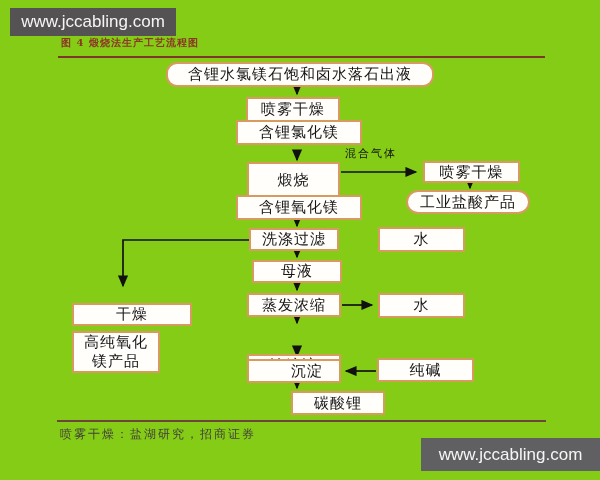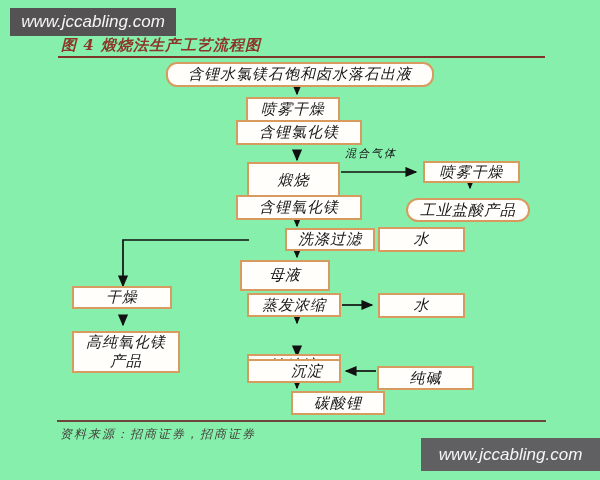--- a/index.html
+++ b/index.html
@@ -1,22 +1,22 @@
 <!DOCTYPE html>
 <html><head>
 <meta charset="utf-8">
 <style>
   html,body{margin:0;padding:0;background:#ffffff;}
-  .page{position:relative;width:600px;height:480px;background:#86efac;overflow:hidden;
-        font-family:"DejaVu Serif","Liberation Serif",serif;font-style:italic;}
+  .page{position:relative;width:600px;height:480px;background:#84cc16;overflow:hidden;
+        font-family:"DejaVu Serif","Liberation Serif",serif;}
   .wm{position:absolute;display:flex;align-items:center;justify-content:center;
       color:#f5f5f5;font-family:"Liberation Sans","DejaVu Sans",sans-serif;font-size:17px;}
   .wm-top{left:10px;top:8px;width:166px;height:28px;background:#555254;}
   .wm-bottom{left:421px;top:438px;width:179px;height:33px;background:#606062;}
-  .fig-title{position:absolute;left:61px;top:36px;font-size:15px;font-weight:bold;
+  .fig-title{position:absolute;left:61px;top:36px;font-size:10px;font-weight:bold;
              color:#8c3528;letter-spacing:1px;}
   .rule{position:absolute;height:2px;}
   .rule-top{left:58px;top:56px;width:487px;background:#7e352a;}
   .rule-bottom{left:57px;top:420px;width:489px;background:#6e453c;}
   .node{position:absolute;box-sizing:border-box;border:2px solid #d79b5f;background:#fffefb;
         color:#141414;display:flex;align-items:center;justify-content:center;text-align:center;
         font-size:15px;letter-spacing:1px;line-height:1.25;z-index:2;}
   .edge-label{position:absolute;left:345px;top:146px;font-size:11px;color:#141414;
               letter-spacing:2px;z-index:2;}
   .source{position:absolute;left:60px;top:426px;font-size:12px;color:#44403b;letter-spacing:2px;}
@@ -55,32 +55,32 @@
     <path d="M249 240 L123 240 L123 286" stroke="#111" stroke-width="1.7" fill="none" marker-end="url(#ah)"></path>
     <path d="M123 317 V325" stroke="#111" stroke-width="1.7" fill="none" marker-end="url(#ah)"></path>
   </svg>
 
   <div class="node" style="left:166px;top:62px;width:268px;height:25px;border-radius:11px;">含锂水氯镁石饱和卤水落石出液</div>
   <div class="node" style="left:246px;top:97px;width:94px;height:25px;">喷雾干燥</div>
   <div class="node" style="left:236px;top:120px;width:126px;height:25px;">含锂氯化镁</div>
   <div class="node" style="left:247px;top:162px;width:93px;height:36px;">煅烧</div>
   <div class="edge-label">混合气体</div>
   <div class="node" style="left:423px;top:161px;width:97px;height:22px;">喷雾干燥</div>
-  <div class="node" style="left:406px;top:198px;width:124px;height:24px;border-radius:12px;">工业盐酸产品</div>
+  <div class="node" style="left:406px;top:190px;width:124px;height:24px;border-radius:12px;">工业盐酸产品</div>
   <div class="node" style="left:236px;top:195px;width:126px;height:25px;">含锂氧化镁</div>
-  <div class="node" style="left:249px;top:228px;width:90px;height:23px;margin-left:36px;">洗涤过滤</div>
+  <div class="node" style="left:249px;top:228px;width:90px;height:23px;">洗涤过滤</div>
   <div class="node" style="left:378px;top:227px;width:87px;height:25px;">水</div>
-  <div class="node" style="left:240px;top:260px;width:90px;height:31px;">母液</div>
+  <div class="node" style="left:252px;top:260px;width:90px;height:23px;">母液</div>
   <div class="node" style="left:247px;top:293px;width:94px;height:24px;">蒸发浓缩</div>
   <div class="node" style="left:378px;top:293px;width:87px;height:25px;">水</div>
-  <div class="node" style="left:72px;top:286px;width:100px;height:23px;">干燥</div>
+  <div class="node" style="left:72px;top:303px;width:120px;height:23px;">干燥</div>
   <div class="node" style="left:247px;top:326px;width:94px;height:23px;margin-top:28px;">浓缩液</div>
-  <div class="node" style="left:72px;top:331px;width:108px;height:42px;padding:11px 6px;">高纯氧化镁产品</div>
+  <div class="node" style="left:72px;top:331px;width:88px;height:42px;padding:11px 6px;">高纯氧化镁产品</div>
   <div class="node" style="left:247px;top:359px;width:94px;height:24px;padding-left:26px;">沉淀</div>
-  <div class="node" style="left:377px;top:358px;width:97px;height:24px;margin-top:8px;">纯碱</div>
+  <div class="node" style="left:377px;top:358px;width:97px;height:24px;">纯碱</div>
   <div class="node" style="left:247px;top:391px;width:94px;height:24px;margin-left:44px;">碳酸锂</div>
 
   <div class="rule rule-bottom"></div>
-  <div class="source">资料来源：招商证券，招商证券</div>
+  <div class="source">喷雾干燥：盐湖研究，招商证券</div>
 
   <div class="wm wm-bottom">www.jccabling.com</div>
 
 </div>
 
 </body></html>

